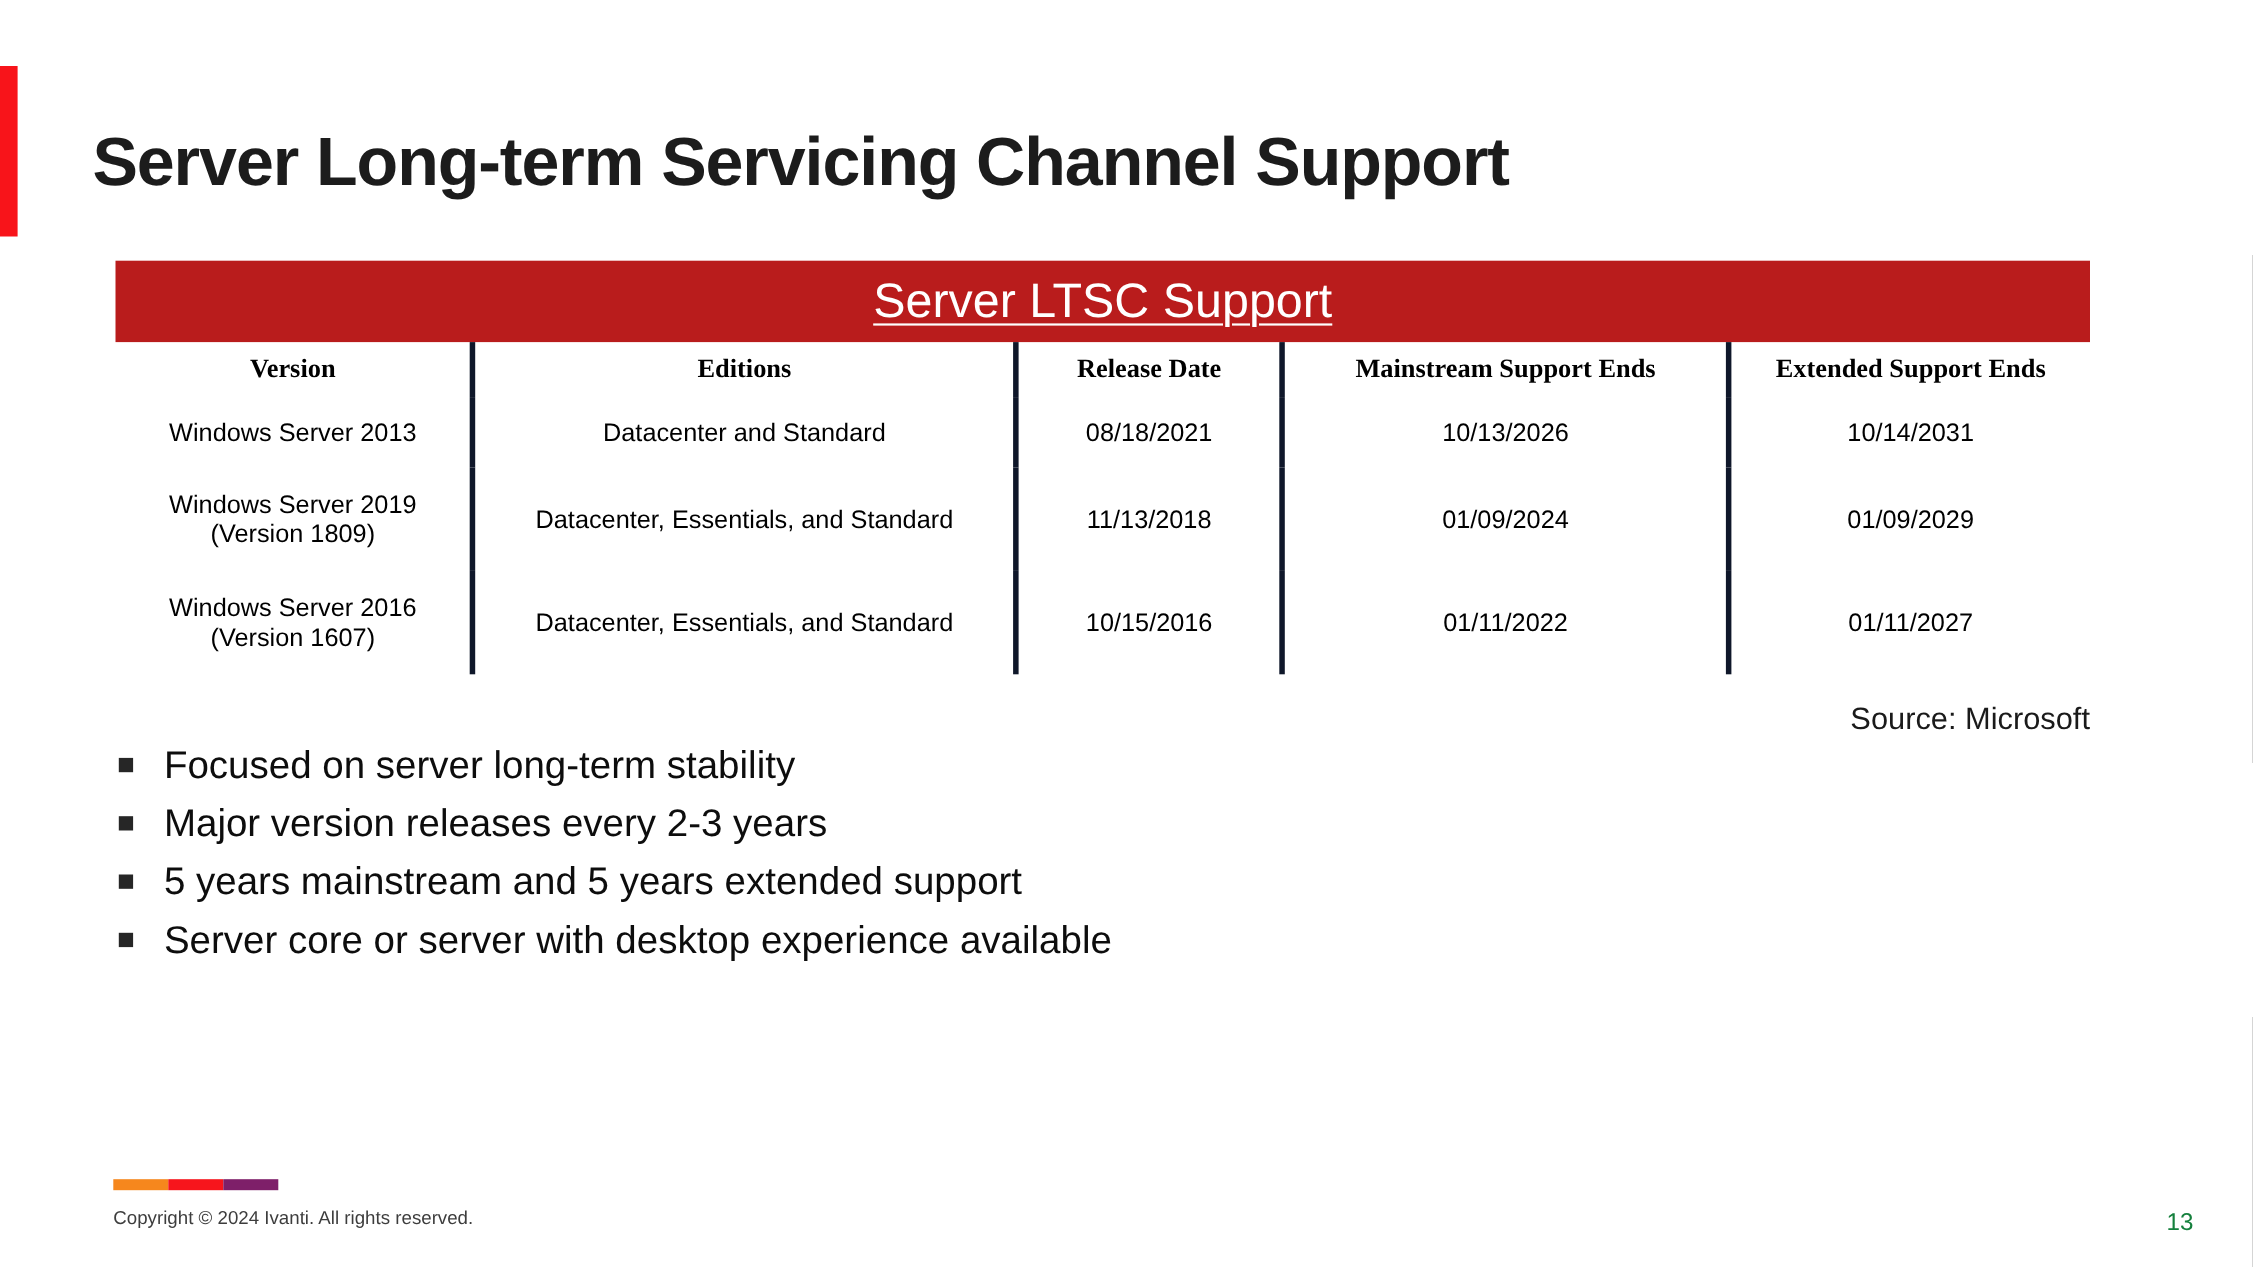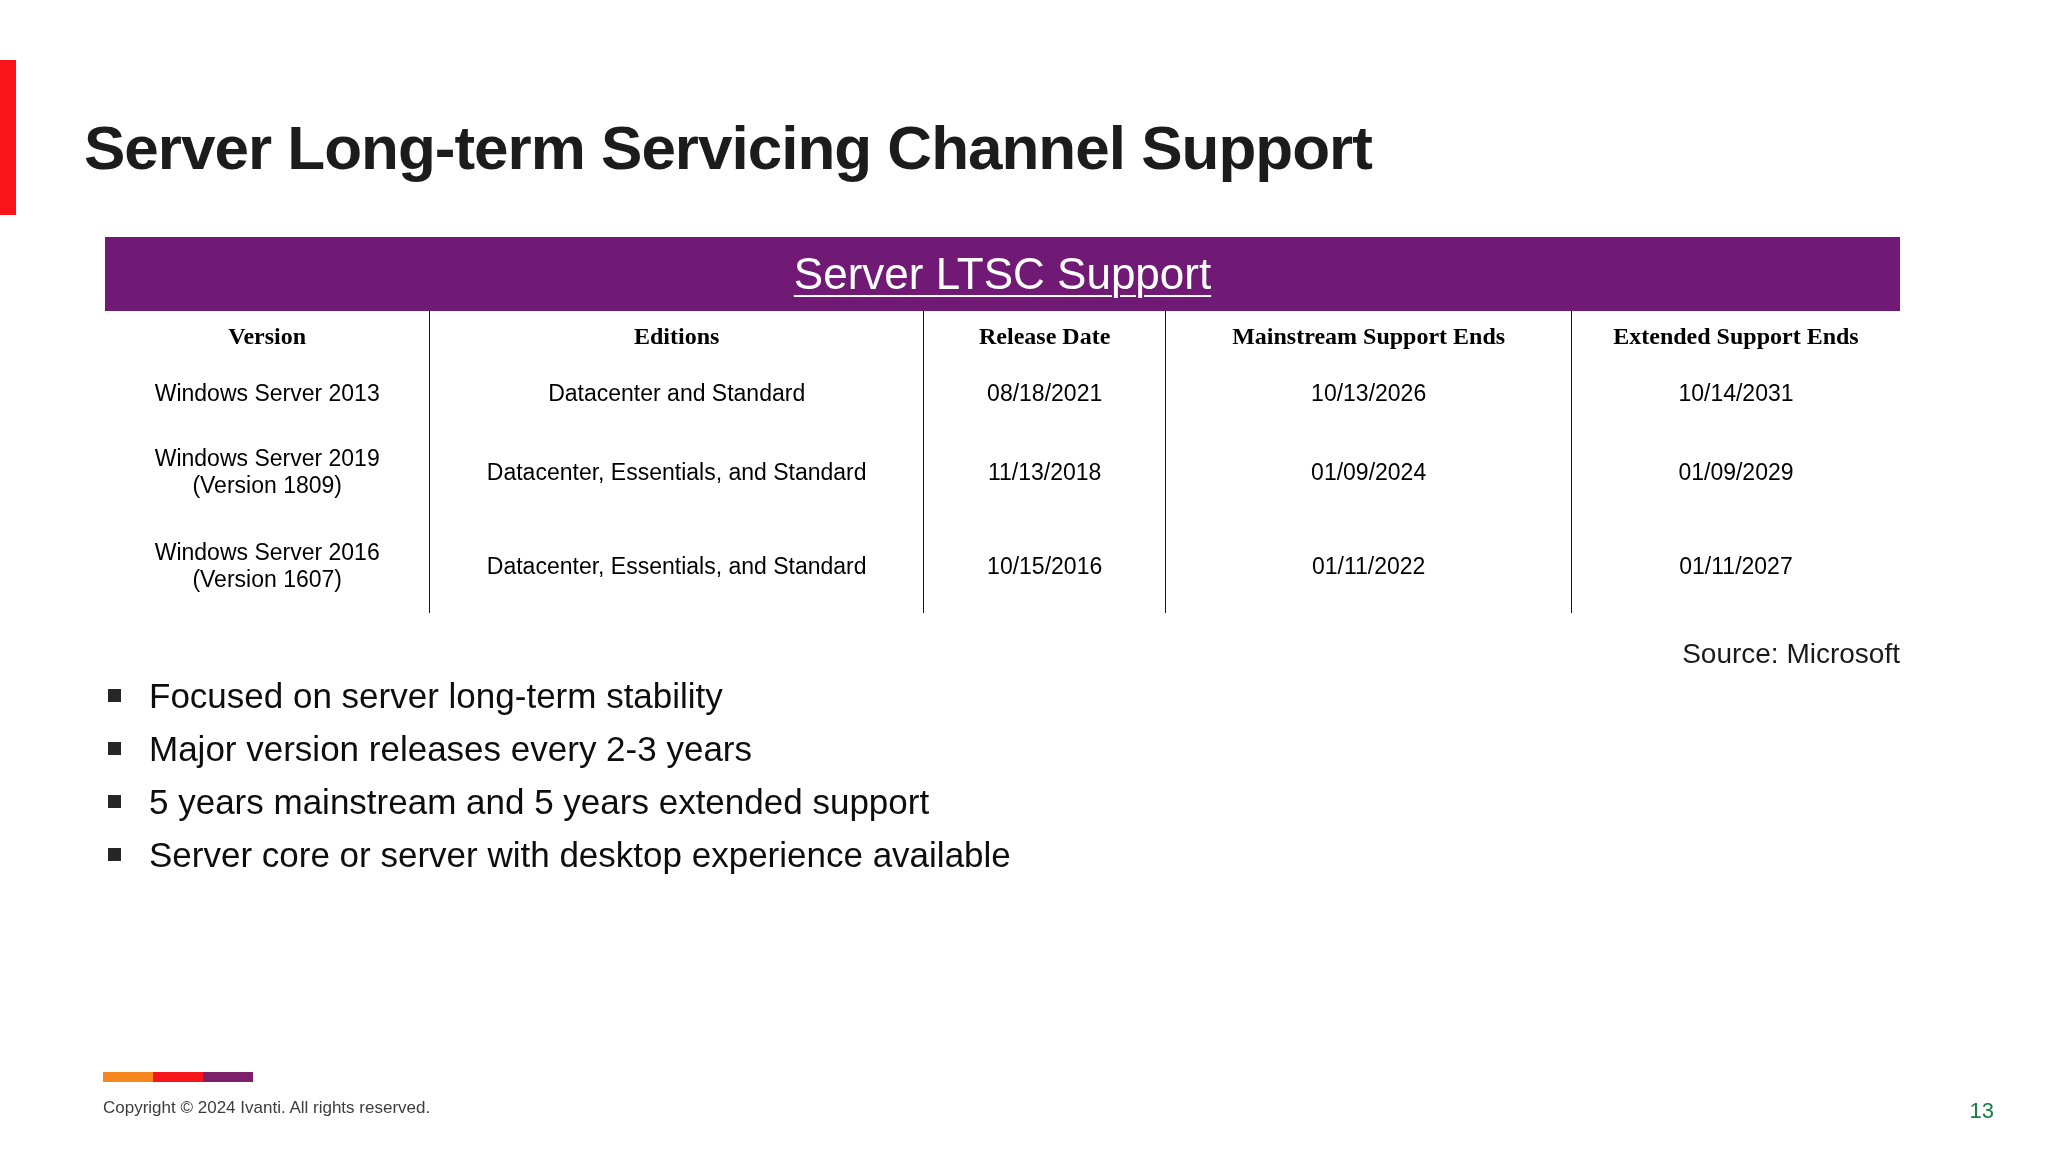--- a/index.html
+++ b/index.html
@@ -20,36 +20,36 @@
   .slide-title{
     position:absolute;left:84px;top:70px;width:1700px;
     font-size:62px;font-weight:700;color:#1c1c1c;line-height:72px;
     letter-spacing:-1px;
   }
   
   .ltsc-table{
     position:absolute;left:105px;top:237px;width:1795px;
   }
   .table-caption{
-    height:74px;background:#701a75;
+    height:74px;background:#b91c1c;
     display:flex;align-items:center;justify-content:center;
   }
   .table-caption a{
     color:#ffffff;font-size:44px;text-decoration:underline;
     text-underline-offset:6px;text-decoration-thickness:2px;
     cursor:pointer;
   }
   table.grid{width:100%;border-collapse:collapse;table-layout:fixed;}
   table.grid col.c1{width:18.1%;}
   table.grid col.c2{width:27.5%;}
   table.grid col.c3{width:13.5%;}
   table.grid col.c4{width:22.6%;}
   table.grid col.c5{width:18.3%;}
   table.grid td,table.grid th{
-    border-left:1px solid #0f172a;
+    border-left:5px solid #0f172a;
     text-align:center;vertical-align:middle;
     padding:0 6px;color:#000;
   }
   table.grid td:first-child,table.grid th:first-child{border-left:none;}
   table.grid tr.hdr th{font-size:24px;font-weight:700;height:50px;font-family:Liberation Serif, serif;}
   table.grid tr.r1 td{height:64px;font-size:23px;}
   table.grid tr.r2 td,table.grid tr.r3 td{height:94px;font-size:23px;}
   .v2{display:block;}
   
   .source-note{

